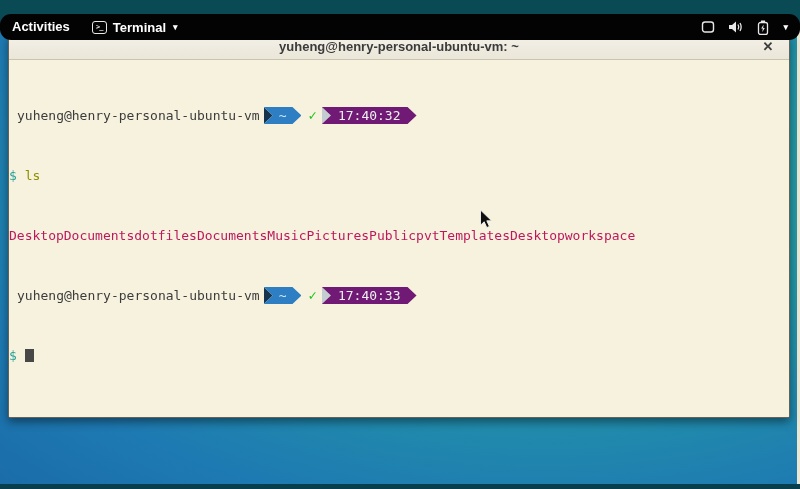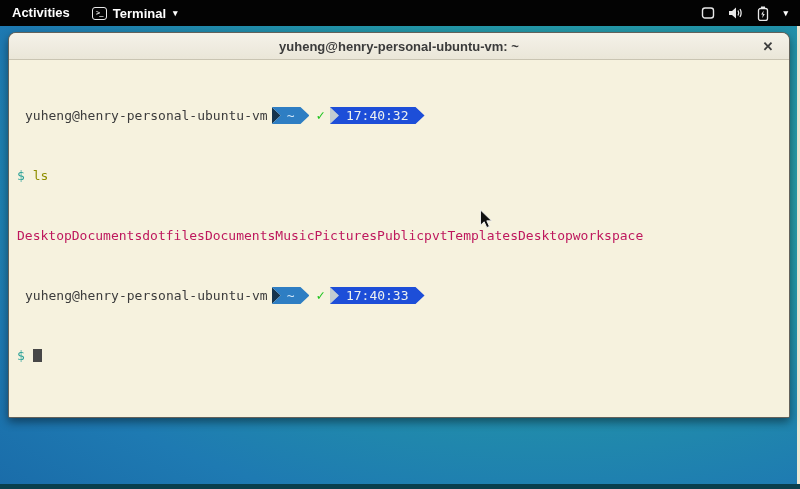--- a/index.html
+++ b/index.html
@@ -9,22 +9,22 @@
   
   .desktop {
     position:absolute; left:0; top:26px; width:800px; height:463px;
     background: radial-gradient(ellipse at 68% 35%, #2caba1 0%, #2293a8 45%, #1e7ab2 78%, #1a6ca9 100%);
   }
   .right-strip { position:absolute; right:0; top:26px; width:3px; height:463px; background:#ece7d3; }
   .bottom-strip { position:absolute; left:0; bottom:0; width:800px; height:5px; background:#093f4d; }
 
   
   .top-bar {
-    position:absolute; left:0; top:0; width:800px; height:26px; background:#030303;
-    display:flex; align-items:center; color:#fff; font-size:13px; font-weight:bold; z-index:40;
+    position:absolute; left:0; top:14px; width:800px; height:26px; background:#030303;
+    display:flex; align-items:center; color:#fff; font-size:13px; font-weight:bold; z-index:40;border-radius:11px;
   }
   .activities { padding:0 14px 0 12px; height:26px; line-height:26px; cursor:default; }
   .app-menu { display:flex; align-items:center; gap:6px; height:26px; padding:0 8px; }
   .term-icon {
     width:15px; height:13px; border:1px solid #e8e8e8; border-radius:3px;
     font-family:"DejaVu Sans Mono", monospace; font-size:7px; font-weight:bold;
     color:#e8e8e8; line-height:11px; text-align:center; letter-spacing:-1px;
   }
   .caret { font-size:9px; margin-left:1px; position:relative; top:0px; }
   .tb-center {
@@ -52,37 +52,37 @@
   .close-btn {
     position:absolute; right:10px; top:0; height:27px; width:22px;
     display:flex; align-items:center; justify-content:center;
     color:#3c3c3c; font-size:13px; font-weight:bold; cursor:default;
   }
 
   
   .term-body {
     position:relative; height:358px; background:#f6f2de;
     font-family:"DejaVu Sans Mono", monospace; font-size:13px; color:#383838;
-    padding:3px 0 0 8px; white-space:pre;
+    padding:3px 0 0 0; white-space:pre;
   }
   .line { height:15px; line-height:15px; display:flex; align-items:center; }
   .prompt-user { margin-left:8px; margin-right:4px; color:#3c3c3c; }
 
   .pl-chevron {
     display:inline-block; width:9px; height:17px; margin-right:-9px;
     clip-path:polygon(0 0, 100% 50%, 0 100%);
   }
   .pl-chevron.dark  { background:#17344c; }
   .pl-chevron.light { background:#c2ccd1; }
   .pl-band {
     display:inline-block; height:17px; line-height:17px; padding:0 15px;
     clip-path:polygon(0 0, calc(100% - 9px) 0, 100% 50%, calc(100% - 9px) 100%, 0 100%, 9px 50%);
   }
   .pl-band.blue { background:#2e7ec3; color:#cfe6fa; }
-  .pl-band.darkband { background:#1d4ed8; color:#eef2f0; padding:0 16px; }
+  .pl-band.darkband { background:#701a75; color:#eef2f0; padding:0 16px; }
   .check { color:#21c421; font-weight:bold; margin:0 5px 0 7px; font-size:14px; }
 
   .psym { color:#2aa198; }
   .cmd  { color:#8f8f00; }
   .dirs { color:#2f9e9e; }
   .dirs span { color:#be185d; }
   .cursor-block {
     display:inline-block; width:9px; height:13px; background:#474747; margin-left:8px;
   }
 

